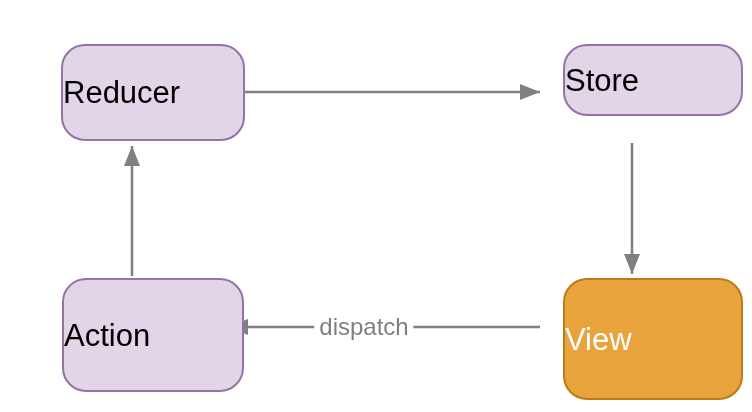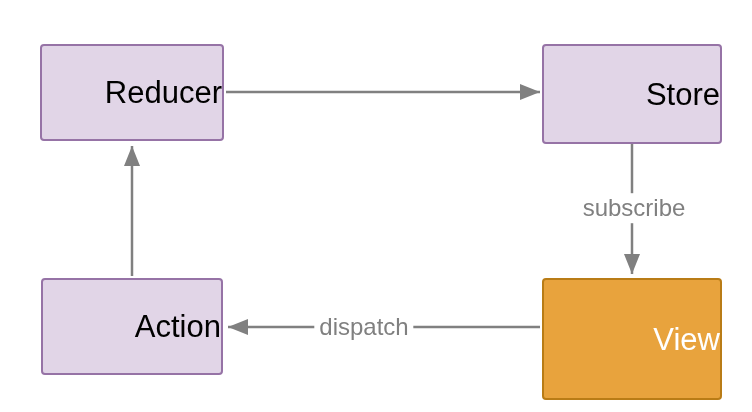--- a/index.html
+++ b/index.html
@@ -26,42 +26,43 @@
     stroke: var(--arrow, #808080);
     stroke-width: 2.5;
   }
   .arrowhead-path {
     fill: var(--arrow, #808080);
   }
   .node {
     position: absolute;
     box-sizing: border-box;
     border: 2.5px solid;
-    border-radius: 4px;
+    border-radius: 24px;
     display: flex;
     align-items: center;
-    justify-content: flex-end;
+    justify-content: flex-start;
     font-size: 31px;
     line-height: 1;
     cursor: default;
     user-select: none;
+    margin-left: 21px;
   }
   .node.purple {
     background: var(--node-purple-fill, #e1d5e7);
     border-color: var(--node-purple-stroke, #9673a6);
     color: var(--node-purple-text, #000000);
   }
   .node.orange {
     background: var(--node-orange-fill, #e8a33d);
     border-color: var(--node-orange-stroke, #b97c16);
     color: var(--node-orange-text, #ffffff);
   }
   #node-reducer { left: 40px;  top: 44px;  width: 184px; height: 97px; }
-  #node-store   { left: 542px; top: 44px;  width: 180px; height: 100px; }
-  #node-action  { left: 41px;  top: 278px; width: 182px; height: 97px; }
+  #node-store   { left: 542px; top: 44px;  width: 180px; height: 72px; }
+  #node-action  { left: 41px;  top: 278px; width: 182px; height: 114px; }
   #node-view    { left: 542px; top: 278px; width: 180px; height: 122px; }
 
   .edge-label {
     position: absolute;
     transform: translate(-50%, -50%);
     background: var(--background, #ffffff);
     color: var(--edge-label-text, #808080);
     font-size: 24px;
     line-height: 1.15;
     padding: 1px 5px;
@@ -97,17 +98,16 @@
   </div>
 
   <div class="node purple" id="node-action">
     <span>Action</span>
   </div>
 
   <div class="node orange" id="node-view">
     <span>View</span>
   </div>
 
-  <div class="edge-label" id="edge-label-subscribe">subscribe</div>
 
   <div class="edge-label" id="edge-label-dispatch">dispatch</div>
 
 </div>
 
 </body></html>

